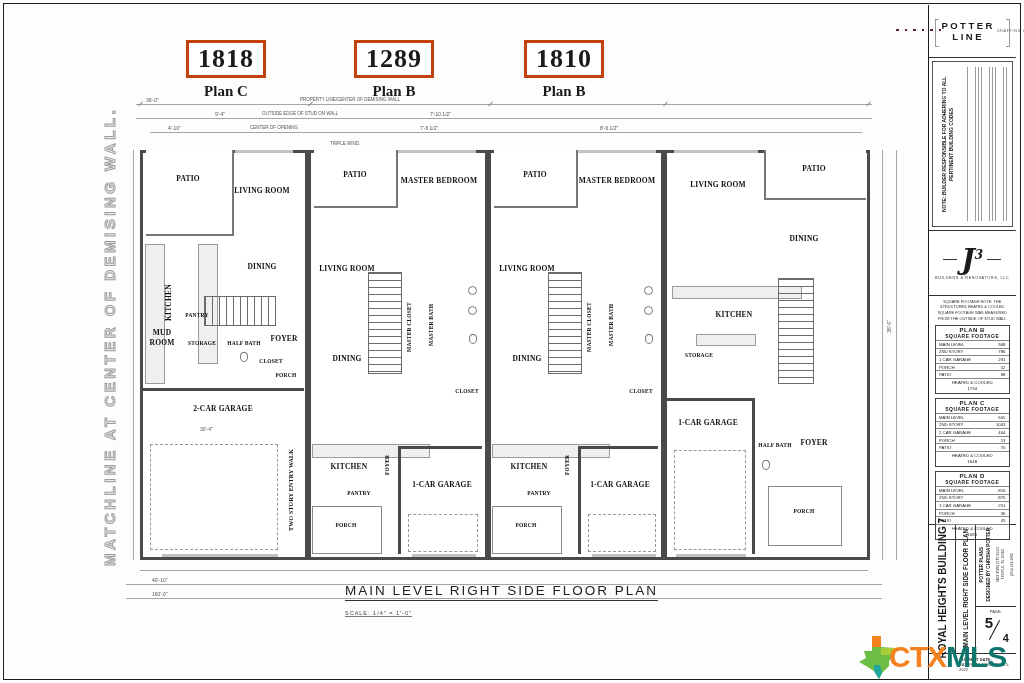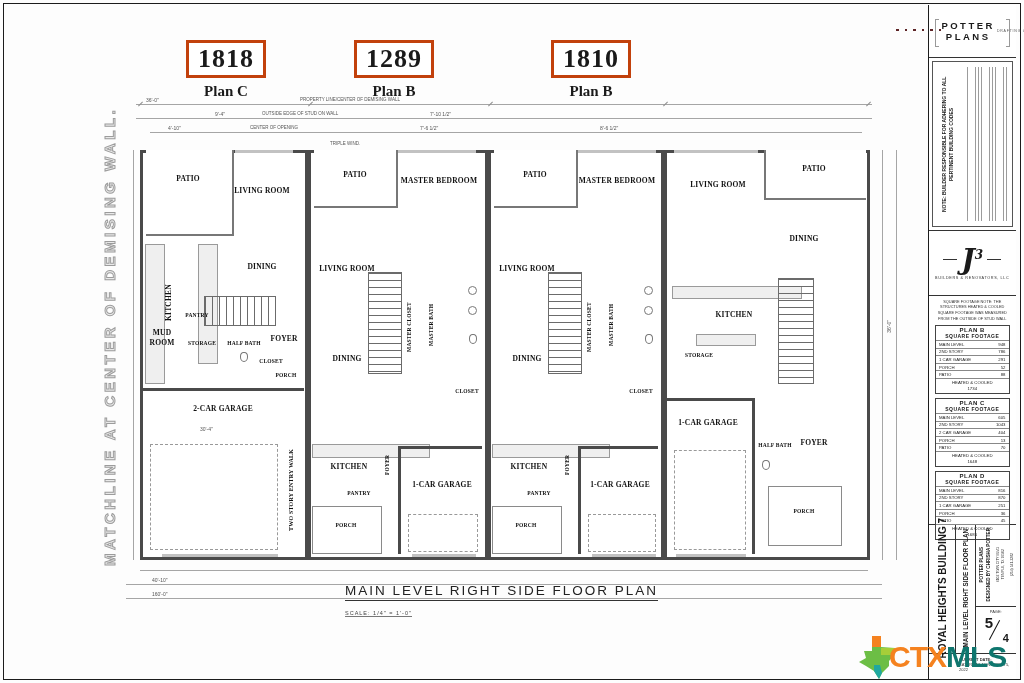--- a/index.html
+++ b/index.html
@@ -124,21 +124,21 @@
   <div class="frame"></div>
 
   <div class="unit-head" style="left:181px;">
     <span class="unit-num">1818</span>
     <div class="unit-plan">Plan C</div>
   </div>
   <div class="unit-head" style="left:349px;">
     <span class="unit-num">1289</span>
     <div class="unit-plan">Plan B</div>
   </div>
-  <div class="unit-head" style="left:546px;">
+  <div class="unit-head" style="left:519px;">
     <span class="unit-num">1810</span>
     <div class="unit-plan">Plan B</div>
   </div>
 
   <div class="matchline">MATCHLINE AT CENTER OF DEMISING WALL.</div>
 
   <div class="dimline" style="left:136px;top:104px;width:736px;height:1px;"></div>
   <div class="dimline" style="left:136px;top:118px;width:736px;height:1px;"></div>
   <div class="dimline" style="left:150px;top:132px;width:712px;height:1px;"></div>
   <div class="tick" style="left:140px;top:101px;"></div>
@@ -286,21 +286,21 @@
           <i></i>
           <i></i>
           <i></i>
           <i></i>
           <i></i>
           <i></i>
         </div>
       <div class="awning"></div>
       <div class="potter-name">
         <span>POTTER</span><br>
-        <span>PLANS</span>
+        <span>LINE</span>
       </div>
       <div class="tagline">
         <span class="ln"></span>
         <span class="tx">DRAFTING &amp; DESIGN</span>
         <span class="ln"></span>
       </div>
     </div>
 
     <div class="sb sb-notes">
       <div class="note-inner">

